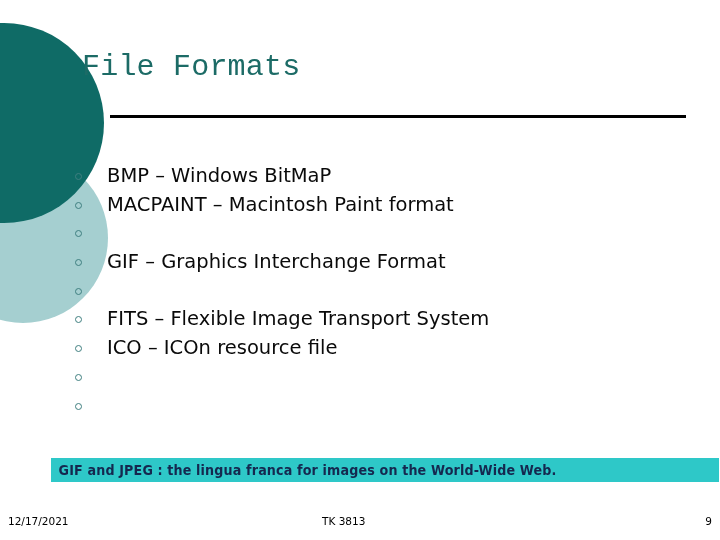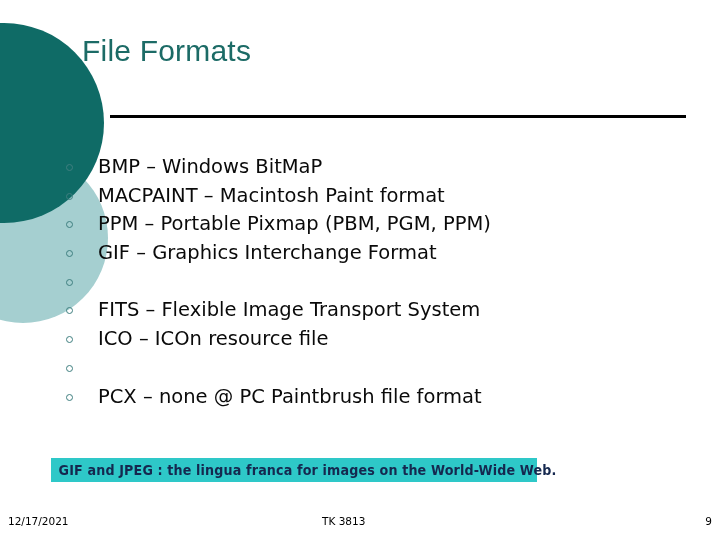--- a/index.html
+++ b/index.html
@@ -43,23 +43,23 @@
     width: 200px;
     height: 200px;
     background: #0f6b66;
     z-index: 2;
   }
 
   
   #title {
     position: absolute;
     left: 82px;
-    top: 34px;
-    z-index: 5;
-    font-family: Liberation Sans, sans-serif;
+    top: 50px;
+    z-index: 5;
+    font-family: Liberation Mono, monospace;
     font-size: 30px;
     font-weight: 400;
     color: #1c6b66;
     letter-spacing: 0.2px;
     white-space: nowrap;
   }
 
   
   #title-rule {
     position: absolute;
@@ -71,21 +71,21 @@
     z-index: 5;
   }
 
   
   #bullet-list {
     position: absolute;
     left: 58px;
     top: 146px;
     width: 640px;
     z-index: 5;
-    margin: 7px;
+    margin: 16px;
     padding: 0;
     list-style: none;
   }
   .bullet-item {
     position: relative;
     height: 28.7px;
     line-height: 28.7px;
     padding-left: 33px;
     font-family: "DejaVu Sans", sans-serif;
     font-size: 19.5px;
@@ -103,21 +103,21 @@
     border-radius: 50%;
     background: transparent;
     box-sizing: border-box;
   }
 
   
   #highlight-box {
     position: absolute;
     left: 51px;
     top: 458px;
-    width: 486px;
+    width: 668px;
     height: 24px;
     background: #2ec8c8;
     z-index: 5;
     display: flex;
     align-items: center;
   }
   #highlight-text {
     font-family: "DejaVu Sans", sans-serif;
     font-size: 13.4px;
     font-weight: bold;
@@ -167,21 +167,20 @@
     <li class="bullet-item">
       <span class="bullet-marker"></span>
       <span>BMP – Windows BitMaP</span>
     </li>
     <li class="bullet-item">
       <span class="bullet-marker"></span>
       <span>MACPAINT – Macintosh Paint format</span>
     </li>
     <li class="bullet-item">
       <span class="bullet-marker"></span>
-      <span>PPM – Portable Pixmap (PBM, PGM, PPM)</span>
     </li>
     <li class="bullet-item">
       <span class="bullet-marker"></span>
       <span>GIF – Graphics Interchange Format</span>
     </li>
     <li class="bullet-item">
       <span class="bullet-marker"></span>
     </li>
     <li class="bullet-item">
       <span class="bullet-marker"></span>
@@ -189,21 +188,20 @@
     </li>
     <li class="bullet-item">
       <span class="bullet-marker"></span>
       <span>ICO – ICOn resource file</span>
     </li>
     <li class="bullet-item">
       <span class="bullet-marker"></span>
     </li>
     <li class="bullet-item">
       <span class="bullet-marker"></span>
-      <span>PCX – none @ PC Paintbrush file format</span>
     </li>
   </ul>
 
   <div id="highlight-box">
     <span id="highlight-text">GIF and JPEG : the lingua franca for images on the World-Wide Web.</span>
   </div>
 
   <div id="footer">
     <span class="footer-cell" id="footer-date">12/17/2021</span>
     <span class="footer-cell" id="footer-code">TK 3813</span>

